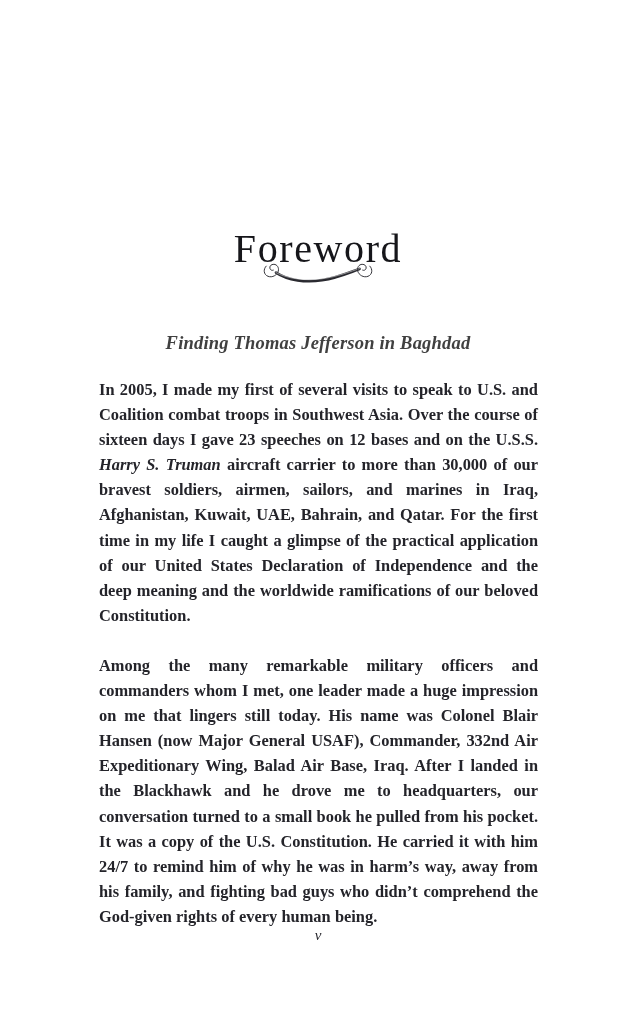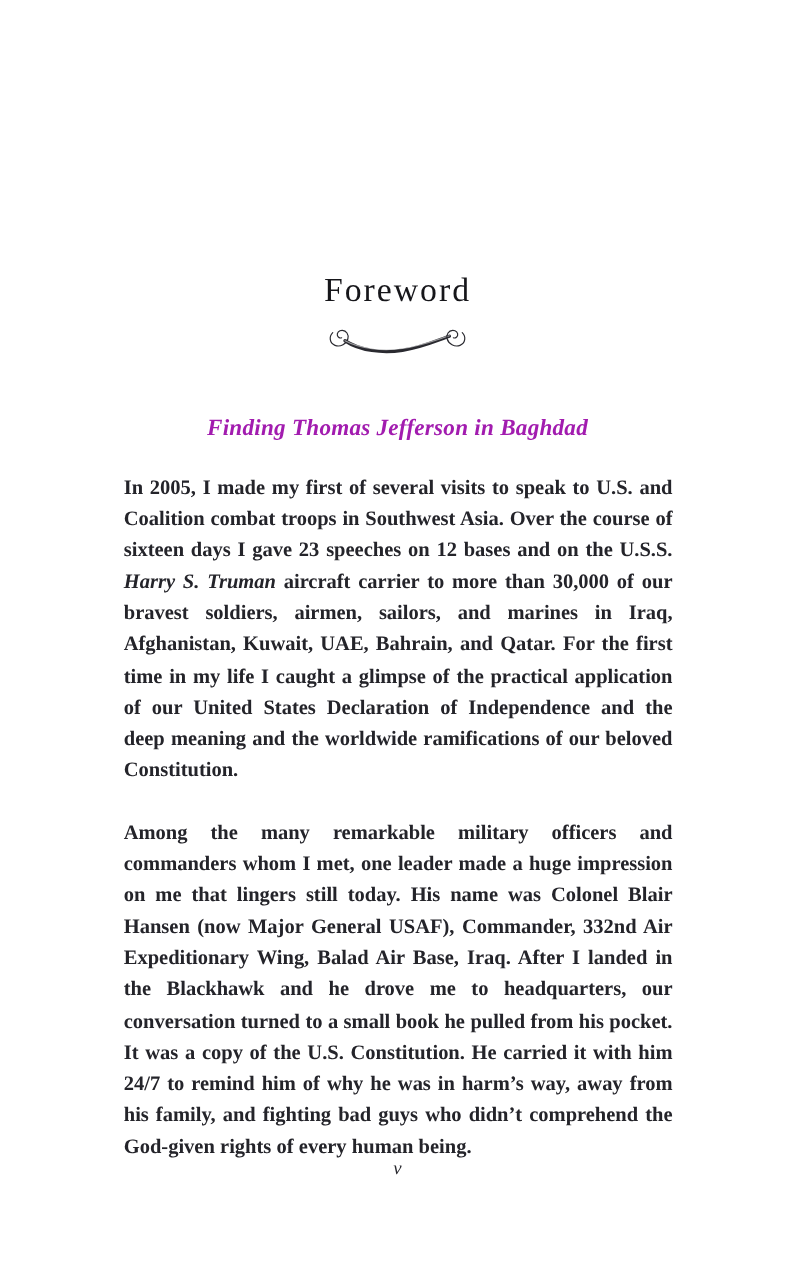--- a/index.html
+++ b/index.html
@@ -19,21 +19,21 @@
   }
 
   
   .chapter-title {
     position: absolute;
     top: 200px;
     left: 0;
     width: 636px;
     text-align: center;
     font-family: "Liberation Serif", "DejaVu Serif", serif;
-    font-size: 27px;
+    font-size: 40px;
     font-weight: 400;
     letter-spacing: 1.6px;
     color: #16161a;
     line-height: 1.1;
   }
 
   
   .ornament {
     position: absolute;
     top: 258px;
@@ -51,21 +51,21 @@
     position: absolute;
     top: 318px;
     left: 0;
     width: 636px;
     text-align: center;
     font-family: "Liberation Serif", "DejaVu Serif", serif;
     font-style: italic;
     font-size: 18.5px;
     font-weight: 700;
     letter-spacing: 0.2px;
-    color: #a21caf;
+    color: #404040;
   }
 
   
   .body-block {
     position: absolute;
     top: 377px;
     left: 99px;
     width: 439px;
     font-weight: bold;
   }

